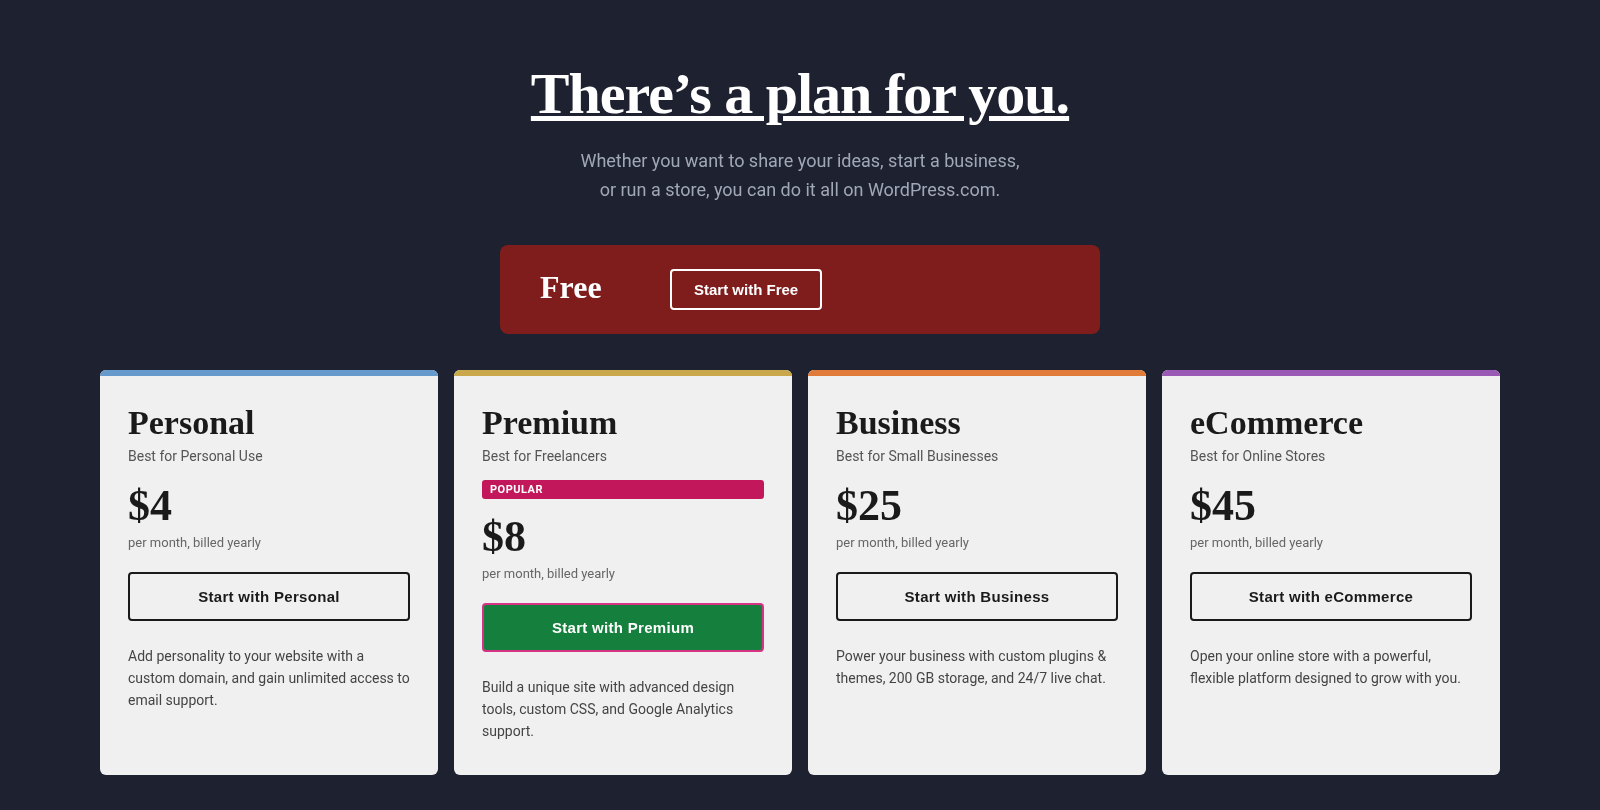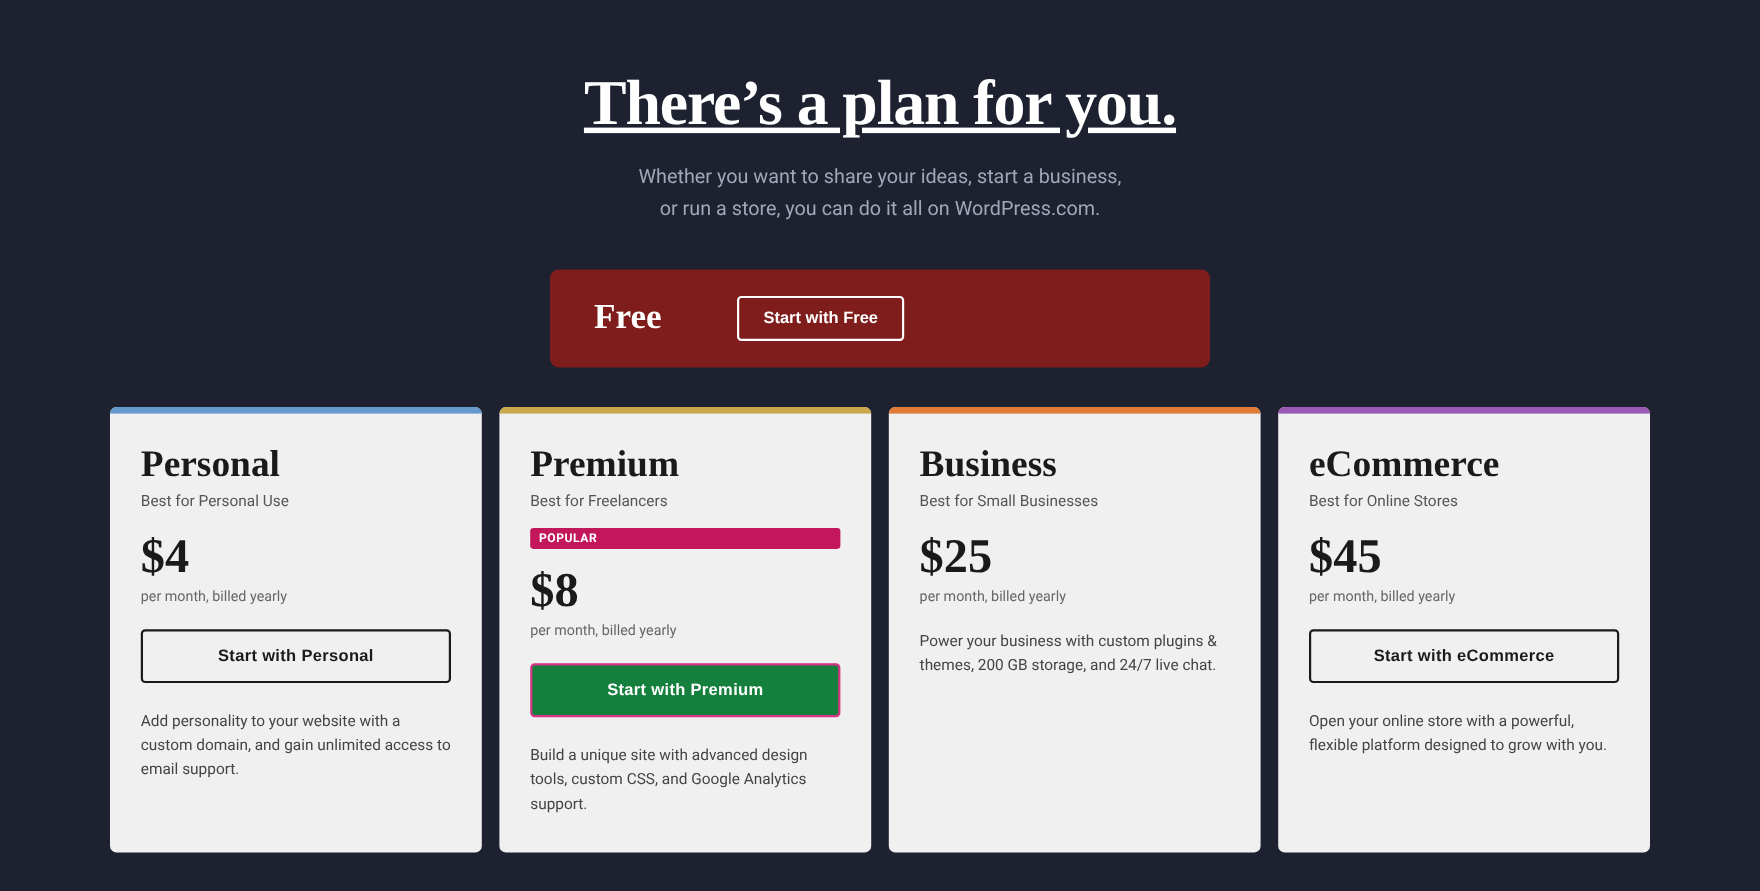--- a/index.html
+++ b/index.html
@@ -212,20 +212,21 @@
         <div class="plan-description">Build a unique site with advanced design tools, custom CSS, and Google Analytics support.</div>
       </div>
     </div>
     <div class="plan-card">
       <div class="plan-card-accent" style="background-color: rgb(224, 123, 58);"></div>
       <div class="plan-card-body">
         <div class="plan-name">Business</div>
         <div class="plan-tagline">Best for Small Businesses</div>
         <div class="plan-price">$25</div>
         <div class="plan-billing">per month, billed yearly</div>
+        <button class="plan-cta">Start with Business</button>
         <div class="plan-description">Power your business with custom plugins &amp; themes, 200 GB storage, and 24/7 live chat.</div>
       </div>
     </div>
     <div class="plan-card">
       <div class="plan-card-accent" style="background-color: rgb(155, 89, 182);"></div>
       <div class="plan-card-body">
         <div class="plan-name">eCommerce</div>
         <div class="plan-tagline">Best for Online Stores</div>
         <div class="plan-price">$45</div>
         <div class="plan-billing">per month, billed yearly</div>

